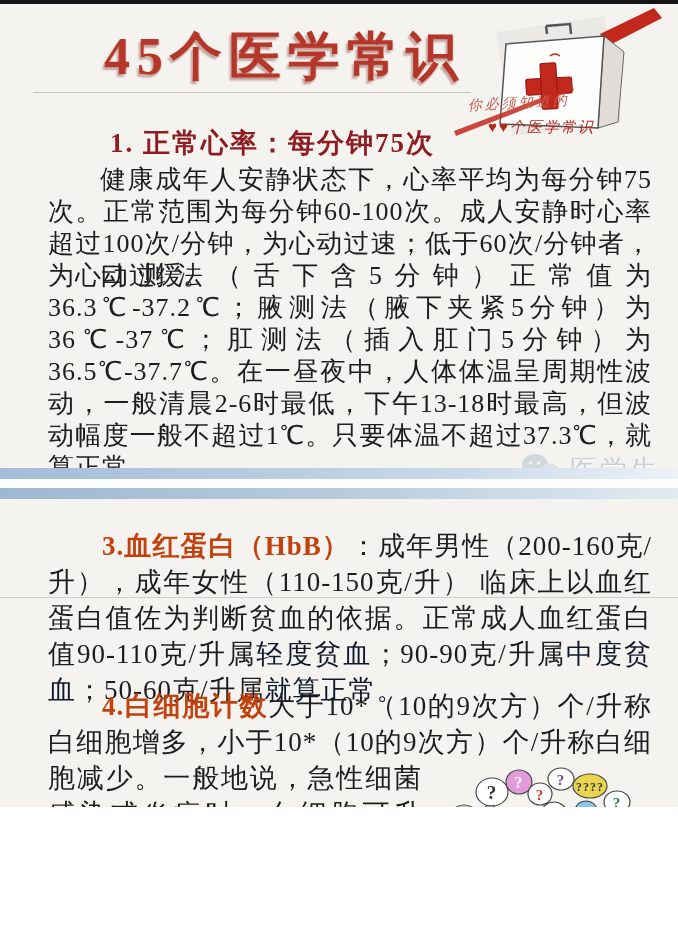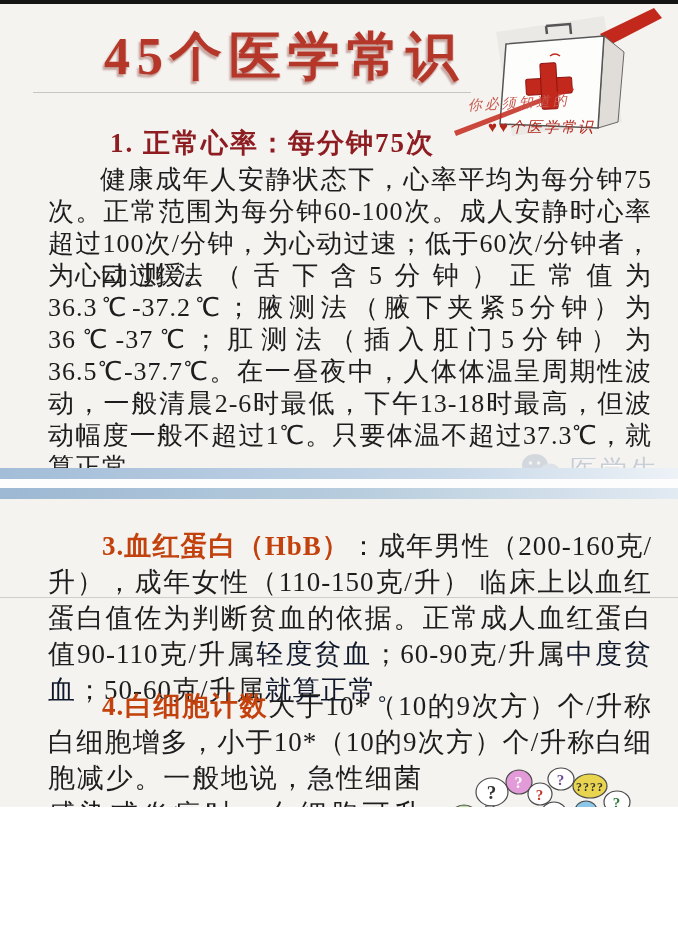--- a/index.html
+++ b/index.html
@@ -113,21 +113,21 @@
       <circle cx="33" cy="18.5" r="1.4" fill="#f5f3f0"></circle>
     </svg>
     <span>医学生</span>
   </div>
 
   <div class="band1"></div>
   <div class="band-gap"></div>
   <div class="band2"></div>
 
   <div class="sec sec3">
-    <p class="sec-body"><span class="lead">3.血红蛋白（HbB）</span><span>：成年男性（200-160克/升），成年女性（110-150克/升） 临床上以血红蛋白值佐为判断贫血的依据。正常成人血红蛋白值90-110克/升属</span><span class="red">轻度贫血</span><span>；60-90克/升属</span><span class="red">中度贫血</span><span>；50-60克/升属</span><span class="red">就算正常。</span></p>
+    <p class="sec-body"><span class="lead">3.血红蛋白（HbB）</span><span>：成年男性（200-160克/升），成年女性（110-150克/升） 临床上以血红蛋白值佐为判断贫血的依据。正常成人血红蛋白值90-110克/升属</span><span class="red">轻度贫血</span><span>；90-90克/升属</span><span class="red">中度贫血</span><span>；50-60克/升属</span><span class="red">就算正常。</span></p>
   </div>
   <div class="scan-line"></div>
 
   <div class="sec sec4">
     <p class="sec-body"><span class="lead">4.白细胞计数</span><span>大于10*（10的9次方）个/升称白细胞增多，小于10*（10的9次方）个/升称白细胞减少。一般地说，</span><svg class="doctor-illus" viewBox="0 0 218 140">
 
         <g stroke="#4a4a4a" stroke-width="1.2">
           <ellipse cx="30" cy="52" rx="13" ry="11" fill="#b8e09a"></ellipse>
           <ellipse cx="58" cy="28" rx="16" ry="14" fill="#ffffff"></ellipse>
           <ellipse cx="85" cy="18" rx="13" ry="12" fill="#e29ad8"></ellipse>

